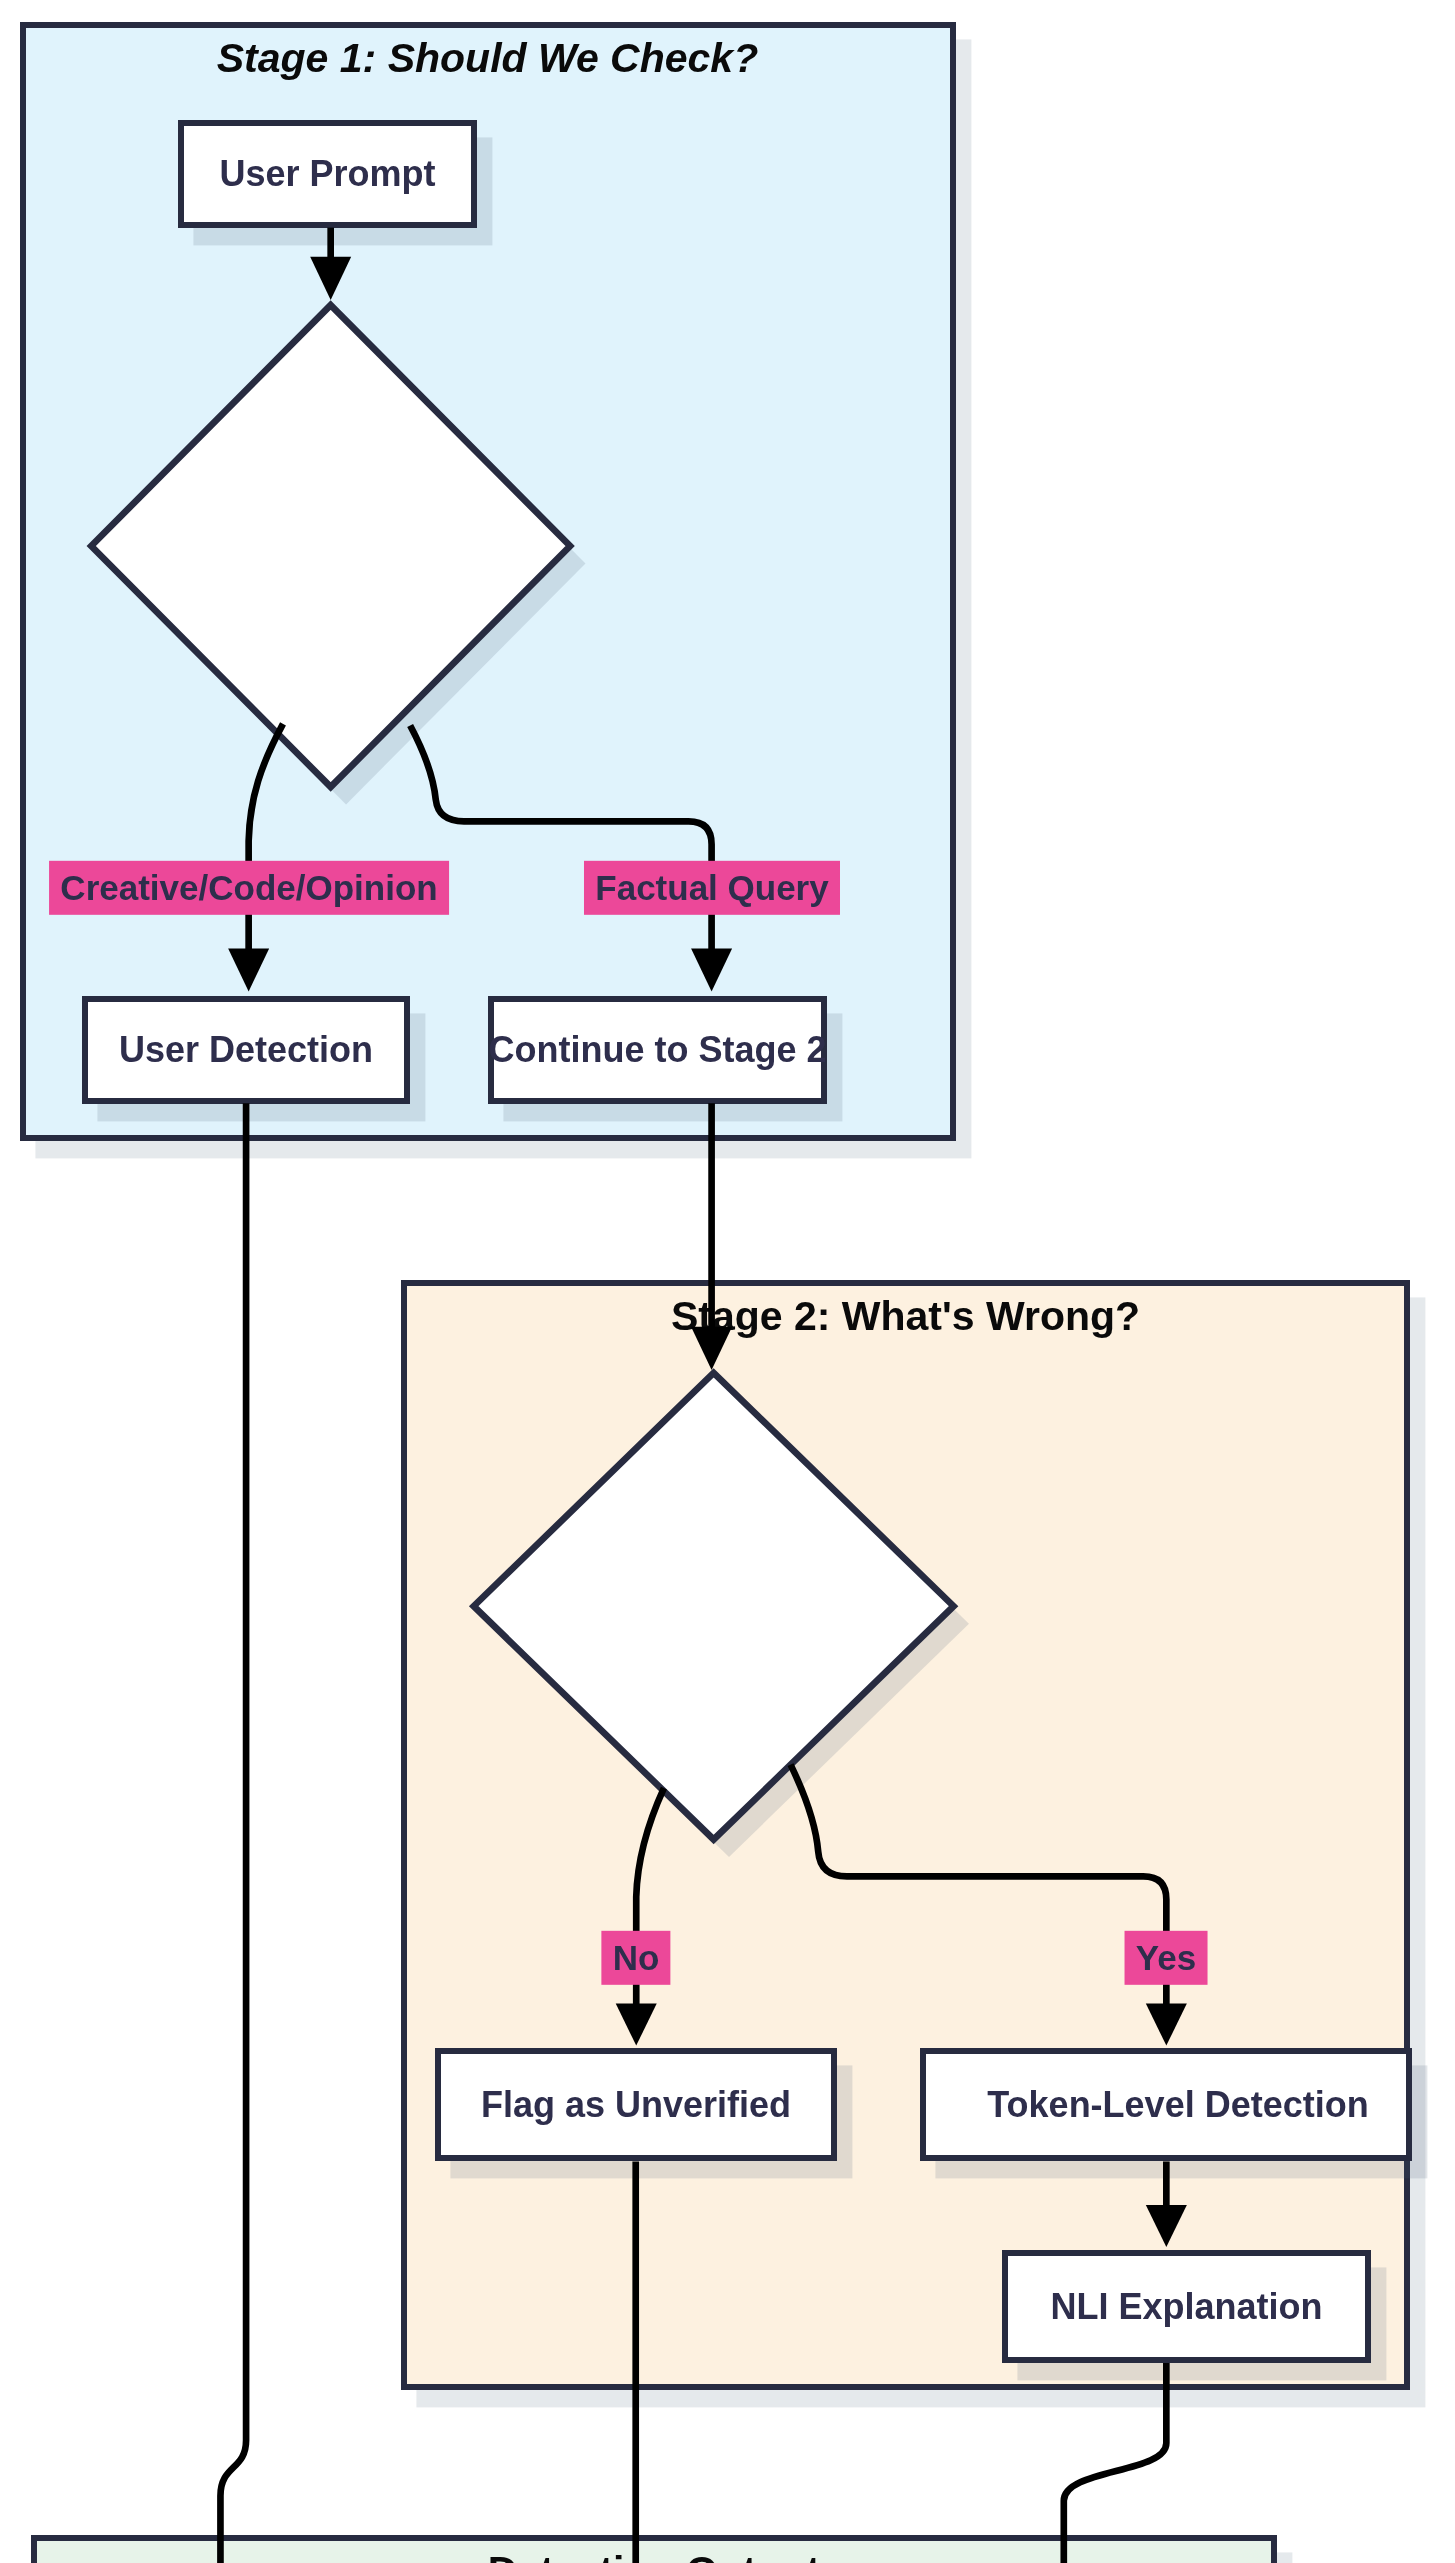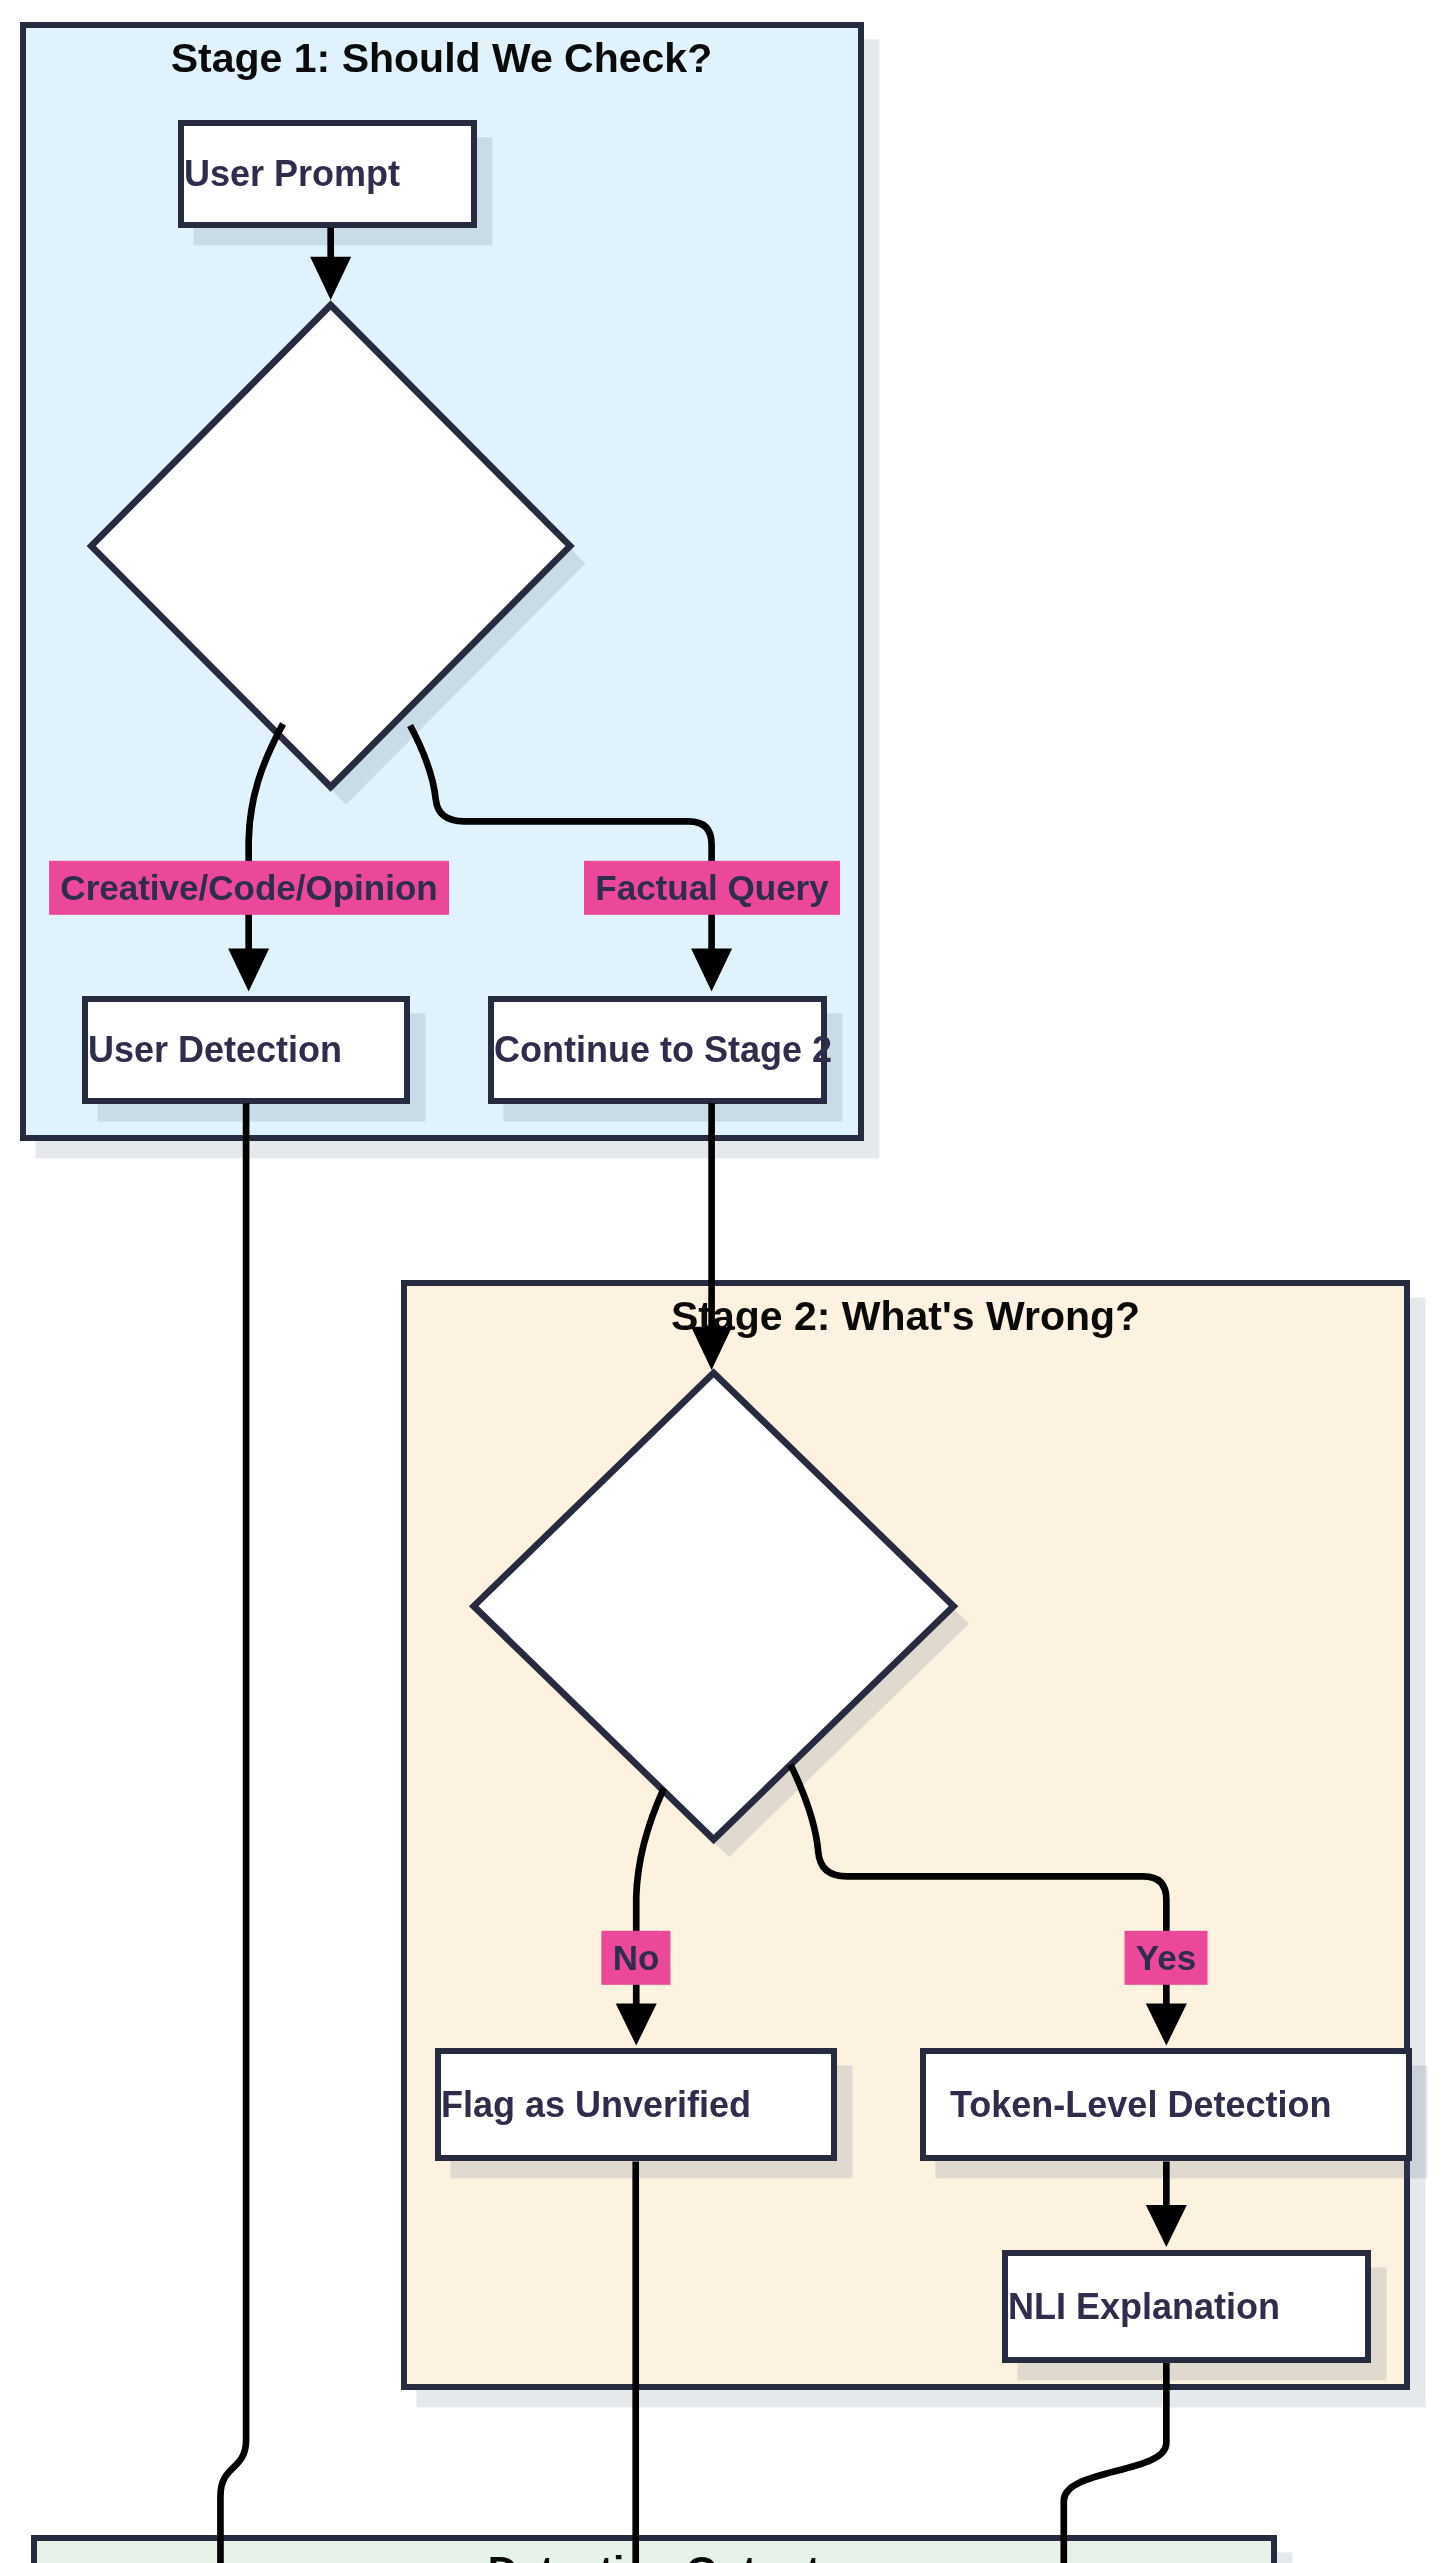--- a/index.html
+++ b/index.html
@@ -14,40 +14,40 @@
     z-index:1;
   }
   .cluster-title{
     position:absolute;top:7.2px;left:0;right:0;text-align:center;
     font-size:41px;font-weight:bold;color:#0a0a0a;z-index:2;white-space:nowrap;
   }
   .node{
     position:absolute;box-sizing:border-box;background:#ffffff;
     border:6.7px solid #272b40;
     box-shadow:15.4px 17.4px 0 rgba(74,96,118,0.16);
-    display:flex;align-items:center;
+    display:flex;align-items:center;justify-content:center;
     font-size:36px;font-weight:bold;color:#2e2e4c;
     z-index:20;white-space:nowrap;
   }
   .diamond-label{
     position:absolute;transform:translate(-50%,-50%);
     font-size:36px;font-weight:bold;color:#2e2e4c;z-index:25;white-space:nowrap;
   }
   .edge-label{
     position:absolute;transform:translate(-50%,-50%);
     background:#ec4899;color:#2e2e4c;
     font-size:35px;font-weight:bold;padding:7.2px 11.3px;
     z-index:40;white-space:nowrap;
   }
   svg.edges{position:absolute;left:0;top:0;z-index:30;pointer-events:none;}
   .edge-path{fill:none;stroke:#000000;stroke-width:13px;}
   .arrow-head{fill:#000000;stroke:none;}
   .diamond-shape{fill:#ffffff;stroke:#272b40;stroke-width:13px;}
   .diamond-shadow{fill:rgba(74,96,118,0.16);stroke:none;}
-  #cluster-stage1{left:19.5px;top:21.5px;width:844px;height:1119px;background:#e0f3fc;}
+  #cluster-stage1{left:19.5px;top:21.5px;width:936px;height:1119px;background:#e0f3fc;font-style:italic;}
   #cluster-stage2{left:401px;top:1280px;width:1009px;height:1110px;background:#fdf1e0;}
   #cluster-output{left:31px;top:2535px;width:1246px;height:249px;background:#e7f3e9;}
   #node-user-prompt{left:178px;top:120px;width:299px;height:108px;}
   #node-skip{left:82px;top:996px;width:328px;height:108px;}
   #node-continue{left:488px;top:996px;width:339px;height:108px;}
   #node-flag{left:435px;top:2048px;width:402px;height:113px;}
   #node-token{left:920px;top:2048px;width:492px;height:113px;padding-left:24px;}
   #node-nli{left:982px;top:2250px;width:369px;height:113px;margin-left:20px;}
   #label-sentinel{left:331px;top:546px;}
   #label-hastool{left:714px;top:1606px;}

